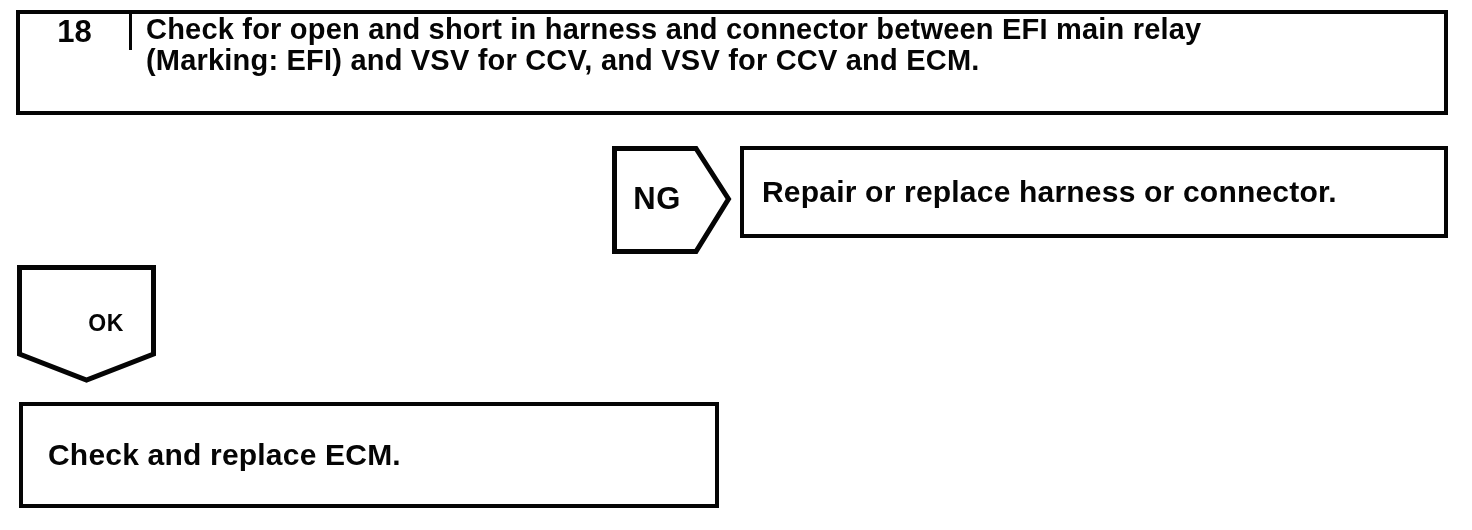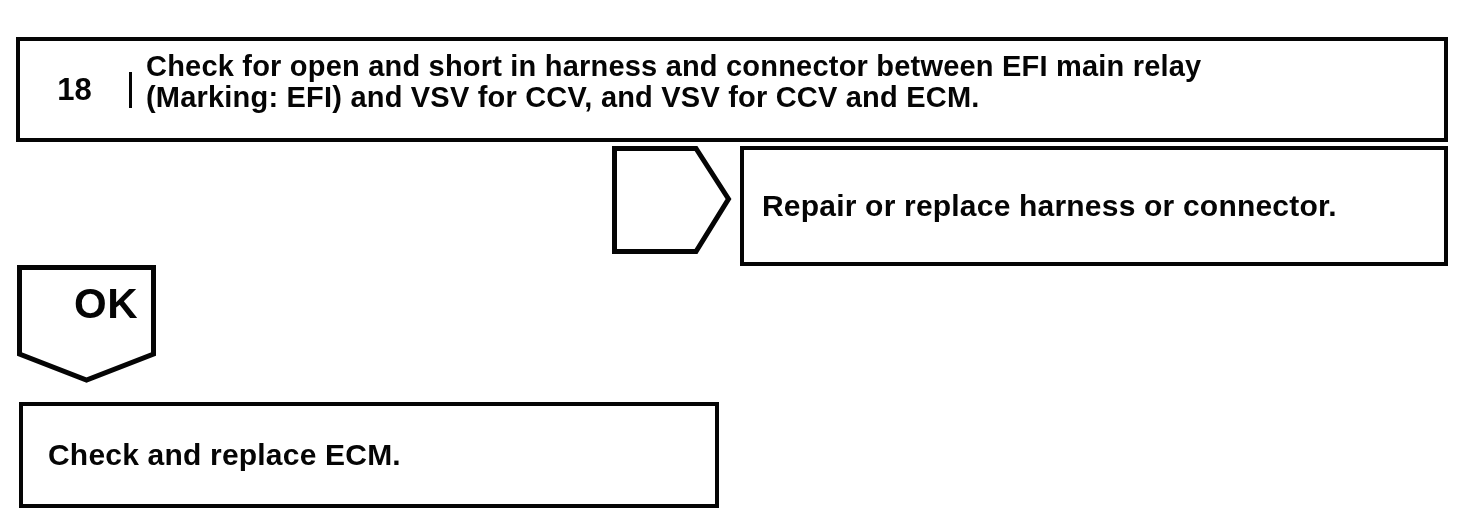--- a/index.html
+++ b/index.html
@@ -11,23 +11,22 @@
     color: #050505;
     overflow: hidden;
   }
   .stage { position: relative; width: 1472px; height: 530px; background: #ffffff; }
 
   
   .step-box {
     position: absolute; left: 16px; top: 10px;
     width: 1432px; height: 105px;
     border: 4px solid #050505;
-    display: flex; align-items: center;
+    display: flex; align-items: flex-start;
     background: #ffffff;
-    margin-top: 27px;
   }
   .step-number-cell {
     width: 112px; flex: 0 0 112px;
     border-right: 3px solid #050505;
     display: flex; align-items: center; justify-content: center;
     font-size: 31px;
   }
   .step-text-cell {
     flex: 1 1 auto;
     display: flex; align-items: center;
@@ -44,38 +43,38 @@
   .connector-svg { position: absolute; display: block; }
   .connector-svg polygon { fill: #ffffff; stroke: #050505; stroke-width: 5; stroke-linejoin: miter; }
 
   .ng-label-layer {
     position: absolute; left: 612px; top: 146px;
     width: 90px; height: 106px;
     display: flex; align-items: center; justify-content: center;
     font-size: 31px; letter-spacing: 0.5px;
   }
   .ok-label-layer {
-    position: absolute; left: 17px; top: 260px;
+    position: absolute; left: 17px; top: 279px;
     width: 139px; height: 88px;
     display: flex; align-items: center; justify-content: center;
-    font-size: 42px; letter-spacing: 0.5px; padding-left: 39px;
+    font-size: 23px; letter-spacing: 0.5px; padding-left: 39px;
   }
 
   
   .action-box {
     position: absolute;
     border: 4px solid #050505;
     background: #ffffff;
     display: flex; align-items: center;
     font-size: 30px;
     letter-spacing: 0.2px;
   }
   .ng-action-box {
     left: 740px; top: 146px;
-    width: 708px; height: 120px;
+    width: 708px; height: 92px;
     padding-left: 18px;
   }
   .ok-action-box {
     left: 19px; top: 402px;
     width: 700px; height: 106px;
     padding-left: 25px;
   }
 </style>
 </head>
 <body>
@@ -86,20 +85,21 @@
     <div class="step-number-cell">18</div>
     <div class="step-text-cell">
       <div class="step-instruction">Check for open and short in harness and connector between EFI main relay
 (Marking: EFI) and VSV for CCV, and VSV for CCV and ECM.</div>
     </div>
   </div>
 
   <svg class="connector-svg" style="left:612px; top:146px;" width="120" height="110" viewBox="0 0 120 110">
     <polygon points="2.5,2.5 84,2.5 116.5,53 84,105.5 2.5,105.5"></polygon>
   </svg>
+  <div class="ng-label-layer">NG</div>
 
   <div class="action-box ng-action-box">
     <span>Repair or replace harness or connector.</span>
   </div>
 
   <svg class="connector-svg" style="left:17px; top:265px;" width="139" height="118" viewBox="0 0 139 118">
     <polygon points="2.5,2.5 136.5,2.5 136.5,89 69.5,115 2.5,89"></polygon>
   </svg>
   <div class="ok-label-layer">OK</div>
 

